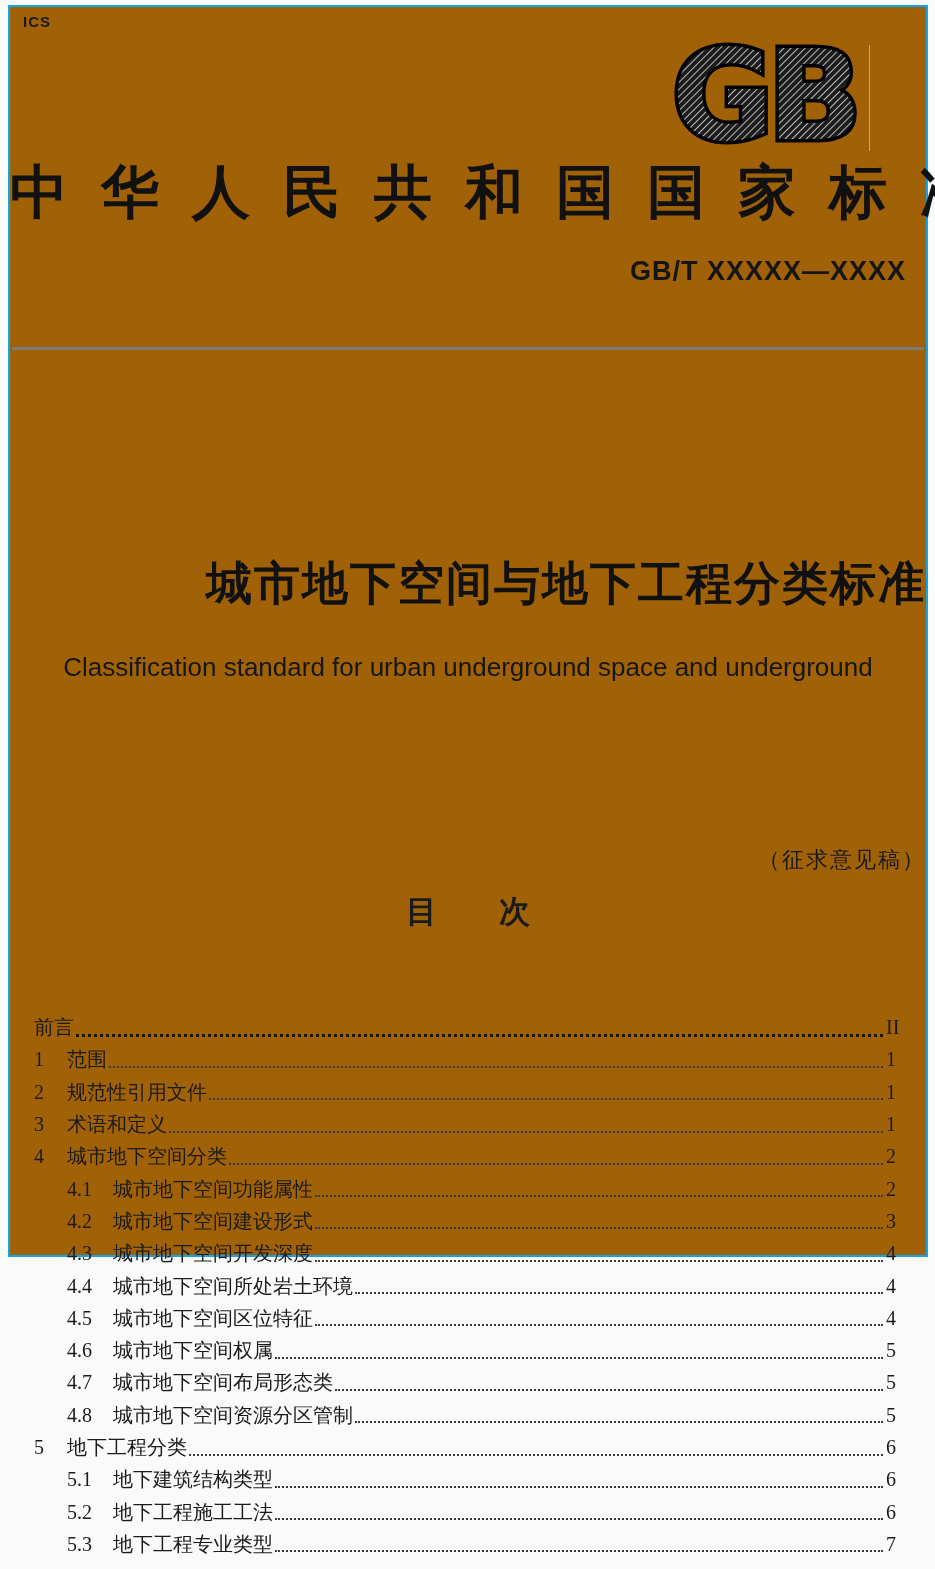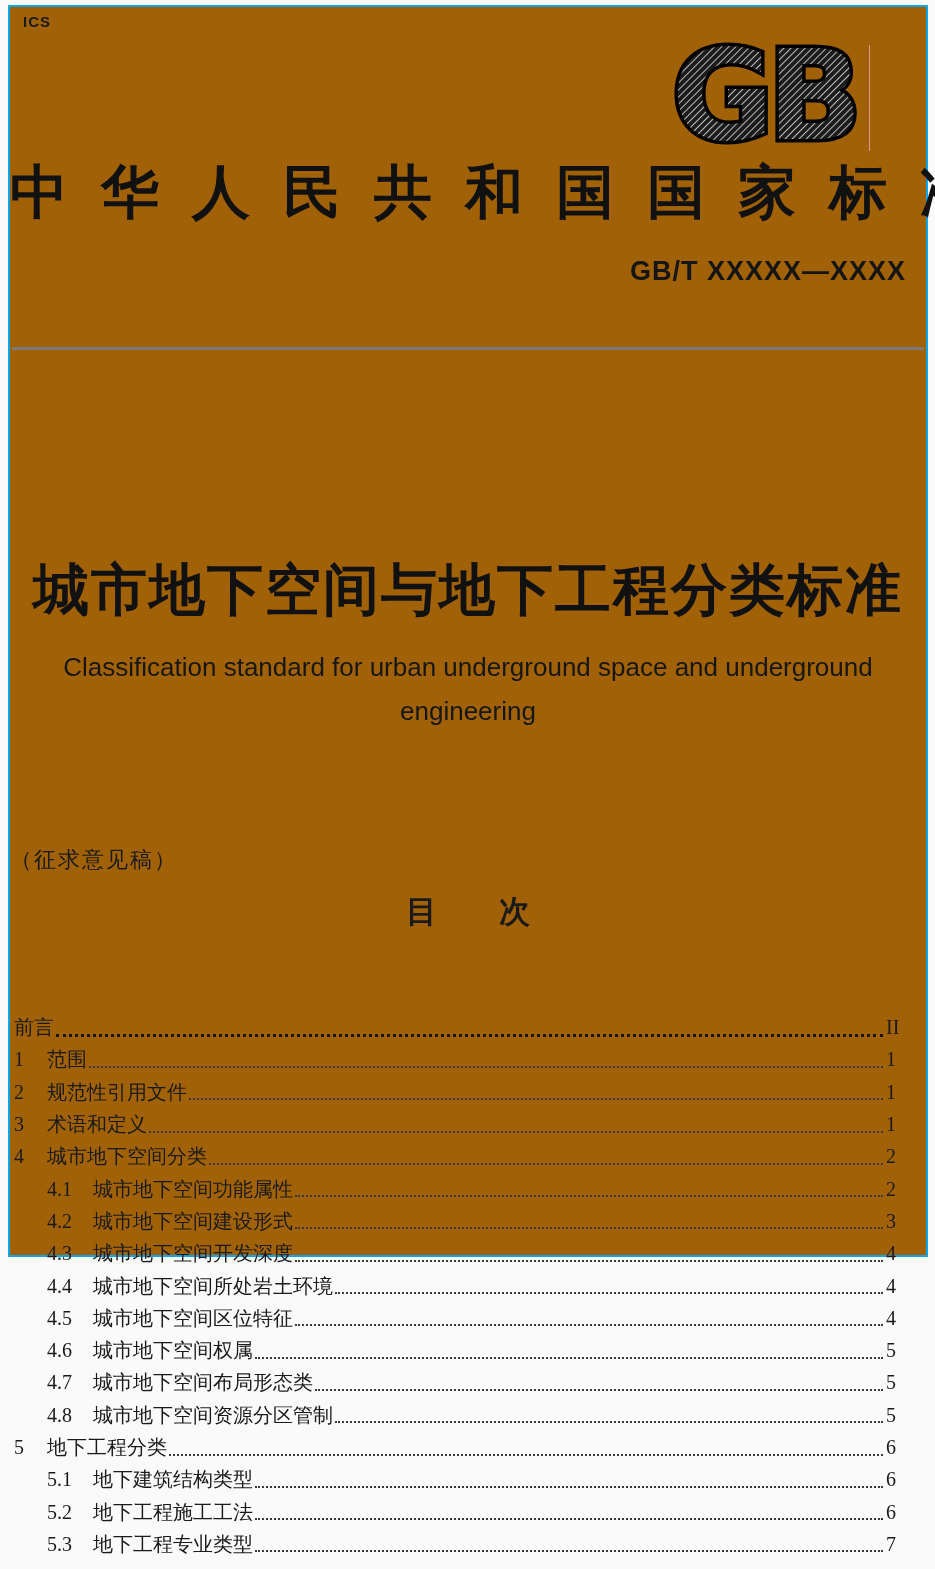--- a/index.html
+++ b/index.html
@@ -44,46 +44,46 @@
     font-family:"Liberation Sans", sans-serif;
     font-weight:bold;font-size:27px;letter-spacing:1px;
     color:#151515;
   }
   .rule{
     position:absolute;left:2px;right:2px;top:340px;
     height:3px;background:#7a7a7a;
   }
   .doc-title{
     position:absolute;left:0;right:0;top:546px;
-    text-align:center;
+    text-align:right;
     font-family:Liberation Sans, sans-serif;
-    font-weight:700;font-size:56px;letter-spacing:2px;
+    font-weight:700;font-size:46px;letter-spacing:2px;
     color:#111;
   }
   .doc-title-en{
     position:absolute;left:0;right:0;top:638px;
     text-align:center;
     font-family:Liberation Sans, sans-serif;
     font-size:26px;line-height:44px;
     color:#161616;
   }
   .draft-note{
     position:absolute;left:0;right:0;top:838px;
-    text-align:left;
+    text-align:right;
     font-family:"Liberation Serif", serif;
     font-size:22px;letter-spacing:2px;
   }
   .toc-heading{
     position:absolute;left:0;right:0;top:884px;
     text-align:center;
     font-family:"Liberation Serif", serif;
     font-weight:600;font-size:31px;
   }
   .toc{
-    position:absolute;left:4px;right:22px;top:1004px;
+    position:absolute;left:24px;right:22px;top:1004px;
   }
   .toc-row{
     display:flex;align-items:center;
     height:32.3px;
     font-size:20px;line-height:24px;
     white-space:nowrap;
   }
   .toc-num{flex:none;width:33px;}
   .toc-row.sub{padding-left:33px;}
   .toc-row.sub .toc-num{width:46px;}
@@ -119,21 +119,20 @@
   <div class="nat-title">中华人民共和国国家标准</div>
 
   <div class="std-number">GB/T XXXXX—XXXX</div>
 
   <div class="rule"></div>
 
   <div class="doc-title">城市地下空间与地下工程分类标准</div>
 
   <div class="doc-title-en">
     <div>Classification standard for urban underground space and underground</div>
-    <div>engineering</div>
   </div>
 
   <div class="draft-note">（征求意见稿）</div>
 
   <div class="toc-heading">目　　次</div>
 
   <div class="toc">
 
     <div class="toc-row intro">
       <span class="toc-label">前言</span>

